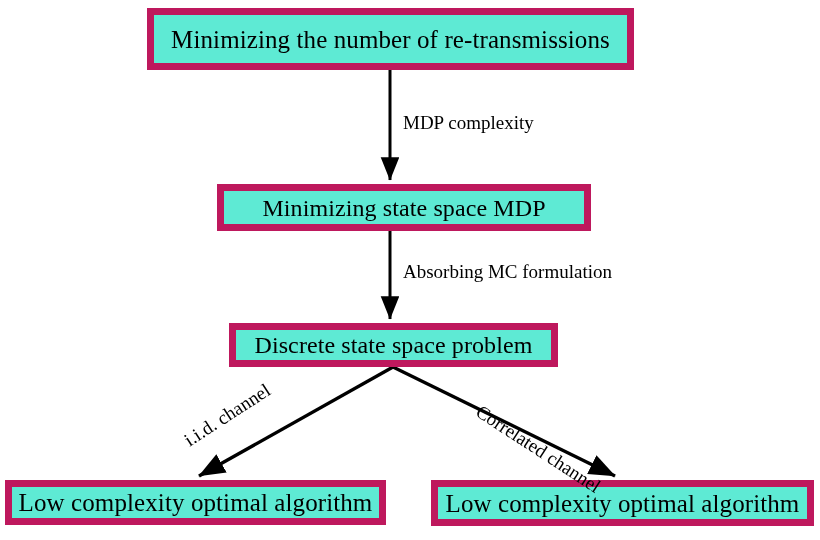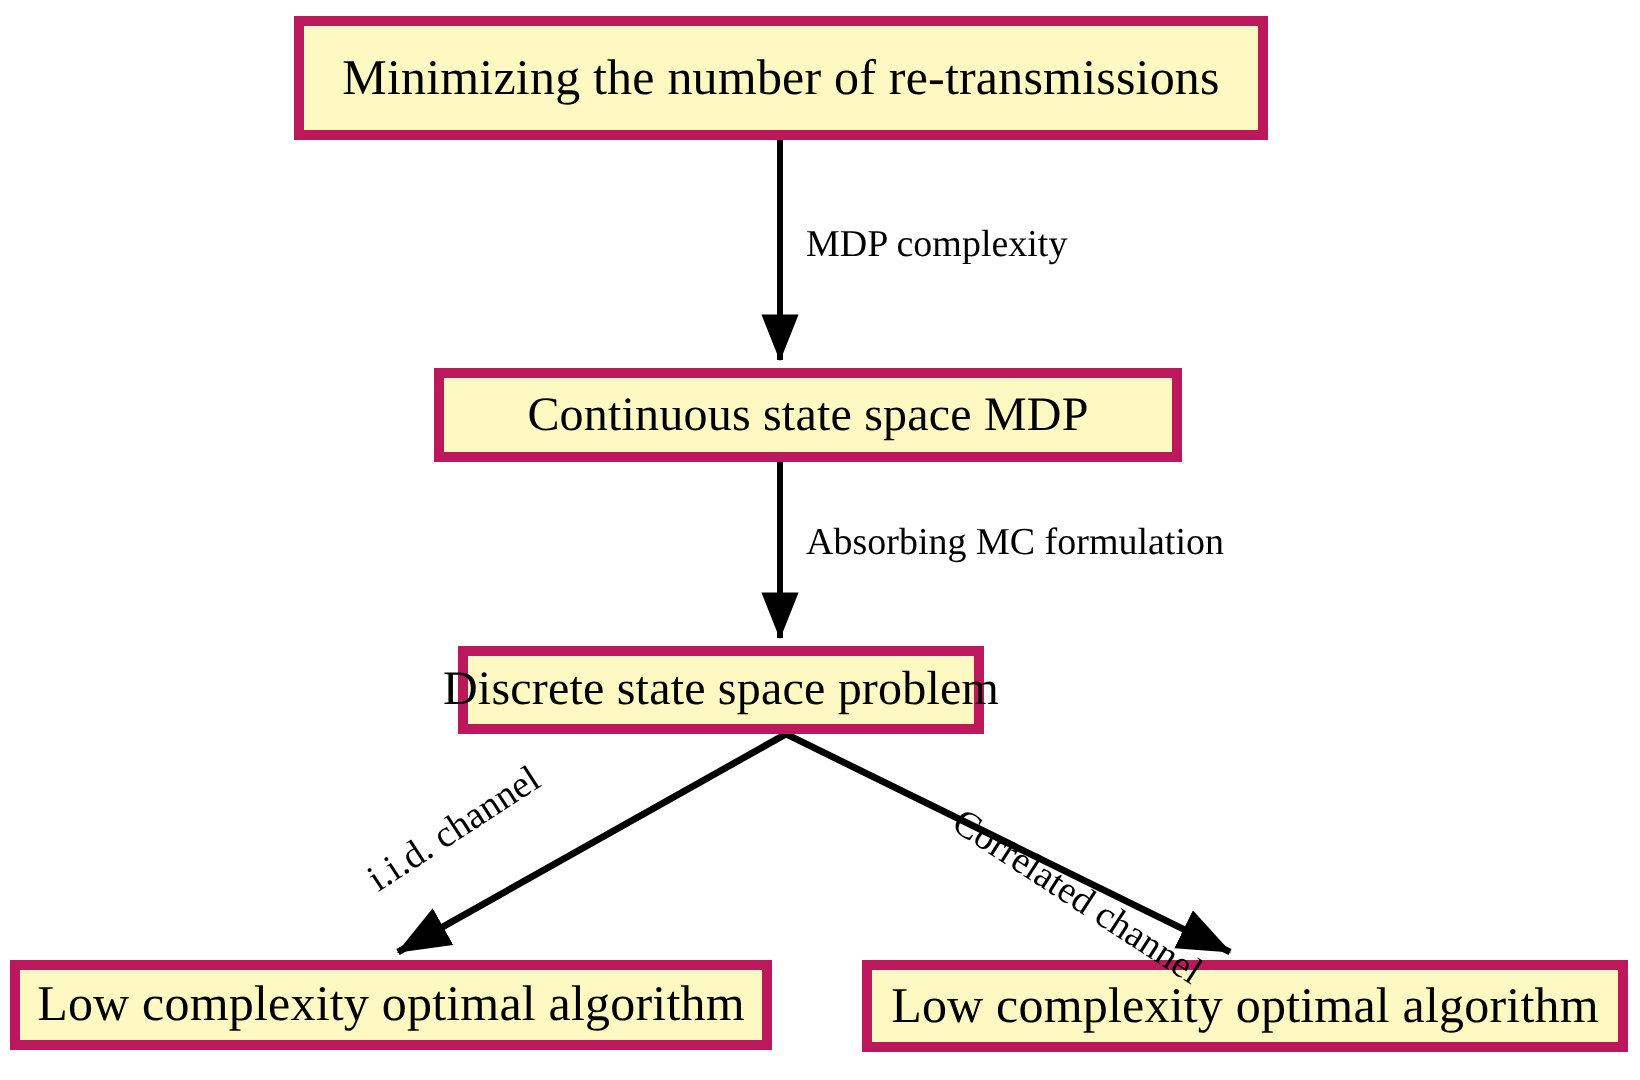--- a/index.html
+++ b/index.html
@@ -12,39 +12,39 @@
     width: 820px;
     height: 540px;
     background: #ffffff;
     overflow: hidden;
     font-family: "Liberation Serif", "DejaVu Serif", serif;
     color: #000000;
   }
   .node {
     position: absolute;
     box-sizing: border-box;
-    background: #fef9c3;
-    border: 5px solid #be185d;
+    background: #5eead4;
+    border: 7px solid #be185d;
     display: flex;
     align-items: center;
     justify-content: center;
     text-align: center;
     line-height: 1;
     white-space: nowrap;
   }
   .node-label {
     display: block;
     font-size: 25px;
     letter-spacing: 0.1px;
   }
 
   
   #node-root      { left: 147px; top: 8px;   width: 487px; height: 62px; }
   #node-cont      { left: 217px; top: 184px; width: 374px; height: 47px; }
-  #node-disc      { left: 229px; top: 323px; width: 263px; height: 44px; }
+  #node-disc      { left: 229px; top: 323px; width: 329px; height: 44px; }
   #node-algo-iid  { left: 5px;   top: 480px; width: 381px; height: 45px; }
   #node-algo-corr { left: 431px; top: 480px; width: 383px; height: 46px; }
 
   #node-root .node-label      { font-size: 25px; }
   #node-cont .node-label      { font-size: 24px; }
   #node-disc .node-label      { font-size: 24px; }
   #node-algo-iid .node-label  { font-size: 25px; }
   #node-algo-corr .node-label { font-size: 25px; }
 
   
@@ -98,21 +98,21 @@
     <line x1="393" y1="367" x2="199" y2="476" stroke="#000000" stroke-width="3.4" marker-end="url(#arrowhead)"></line>
 
     <line x1="393" y1="367" x2="615" y2="476" stroke="#000000" stroke-width="3.4" marker-end="url(#arrowhead)"></line>
   </svg>
 
   <div class="node" id="node-root">
     <span class="node-label">Minimizing the number of re-transmissions</span>
   </div>
 
   <div class="node" id="node-cont">
-    <span class="node-label">Continuous state space MDP</span>
+    <span class="node-label">Minimizing state space MDP</span>
   </div>
 
   <div class="node" id="node-disc">
     <span class="node-label">Discrete state space problem</span>
   </div>
 
   <div class="node" id="node-algo-iid">
     <span class="node-label">Low complexity optimal algorithm</span>
   </div>
 

